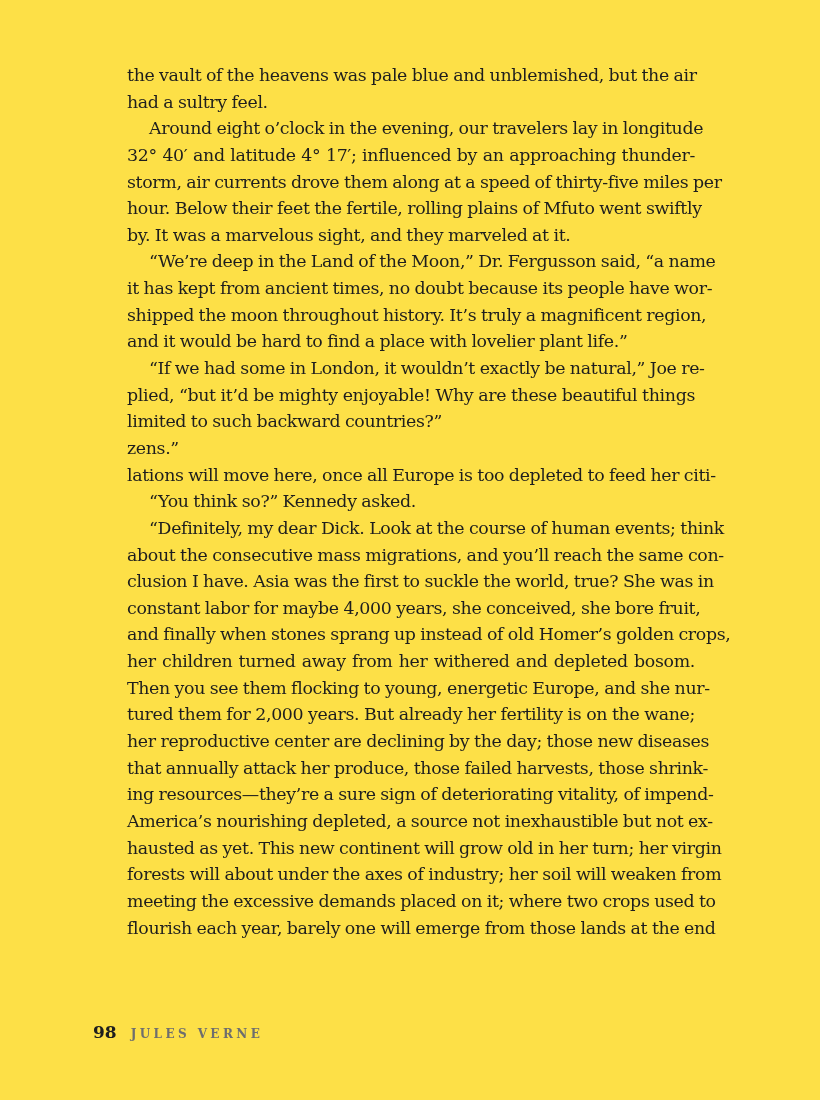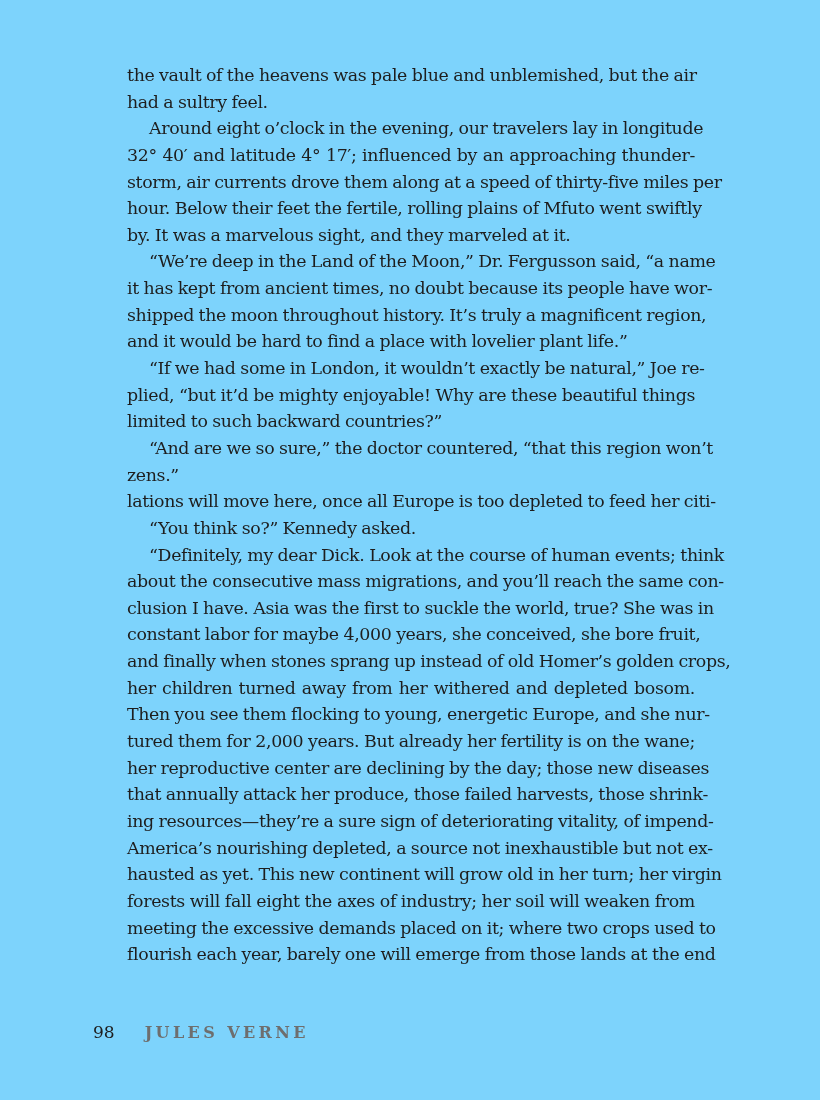--- a/index.html
+++ b/index.html
@@ -11,21 +11,21 @@
       width: 820px;
       height: 1100px;
       position: relative;
       overflow: hidden;
     }
     .page {
       position: absolute;
       left: 0; top: 0;
       width: 820px;
       height: 1100px;
-      background: #7dd3fc;
+      background: #fde047;
     }
     .text-block {
       position: absolute;
       left: 127px;
       top: 62px;
       width: 568px;
       font-family: "DejaVu Serif", "Liberation Serif", serif;
       font-size: 17.4px;
       color: #1e1e1e;
     }
@@ -48,24 +48,25 @@
       position: absolute;
       left: 93px;
       top: 1022px;
       font-family: "DejaVu Serif", "Liberation Serif", serif;
       display: flex;
       align-items: baseline;
     }
     .folio {
       font-size: 17px;
       color: #1e1e1e;
-      margin-right: 30px;
+      margin-right: 14px;
+      font-weight: bold;
     }
     .running-head {
-      font-size: 16px;
+      font-size: 12px;
       letter-spacing: 3.4px;
       color: #6e6e6e;
       font-weight: bold;
     }
   </style>
 </head>
 <body>
 
 <div class="page">
   <div class="text-block" id="text-block">
@@ -76,38 +77,37 @@
       <div class="line">storm, air currents drove them along at a speed of thirty-five miles per</div>
       <div class="line">hour. Below their feet the fertile, rolling plains of Mfuto went swiftly</div>
       <div class="line last">by. It was a marvelous sight, and they marveled at it.</div>
       <div class="line indent">“We’re deep in the Land of the Moon,” Dr. Fergusson said, “a name</div>
       <div class="line">it has kept from ancient times, no doubt because its people have wor-</div>
       <div class="line">shipped the moon throughout history. It’s truly a magnificent region,</div>
       <div class="line last">and it would be hard to find a place with lovelier plant life.”</div>
       <div class="line indent">“If we had some in London, it wouldn’t exactly be natural,” Joe re-</div>
       <div class="line">plied, “but it’d be mighty enjoyable! Why are these beautiful things</div>
       <div class="line last">limited to such backward countries?”</div>
-      <div class="line indent">“And are we so sure,” the doctor countered, “that this region won’t</div>
       <div class="line last">zens.”</div>
       <div class="line">lations will move here, once all Europe is too depleted to feed her citi-</div>
       <div class="line indent last">“You think so?” Kennedy asked.</div>
       <div class="line indent">“Definitely, my dear Dick. Look at the course of human events; think</div>
       <div class="line">about the consecutive mass migrations, and you’ll reach the same con-</div>
       <div class="line">clusion I have. Asia was the first to suckle the world, true? She was in</div>
       <div class="line">constant labor for maybe 4,000 years, she conceived, she bore fruit,</div>
       <div class="line">and finally when stones sprang up instead of old Homer’s golden crops,</div>
       <div class="line">her children turned away from her withered and depleted bosom.</div>
       <div class="line">Then you see them flocking to young, energetic Europe, and she nur-</div>
       <div class="line">tured them for 2,000 years. But already her fertility is on the wane;</div>
       <div class="line">her reproductive center are declining by the day; those new diseases</div>
       <div class="line">that annually attack her produce, those failed harvests, those shrink-</div>
       <div class="line">ing resources—they’re a sure sign of deteriorating vitality, of impend-</div>
       <div class="line">America’s nourishing depleted, a source not inexhaustible but not ex-</div>
       <div class="line">hausted as yet. This new continent will grow old in her turn; her virgin</div>
-      <div class="line">forests will fall eight the axes of industry; her soil will weaken from</div>
+      <div class="line">forests will about under the axes of industry; her soil will weaken from</div>
       <div class="line">meeting the excessive demands placed on it; where two crops used to</div>
       <div class="line">flourish each year, barely one will emerge from those lands at the end</div>
     </div>
 
   <div class="footer">
     <span class="folio">98</span>
     <span class="running-head">JULES VERNE</span>
   </div>
 </div>
 

